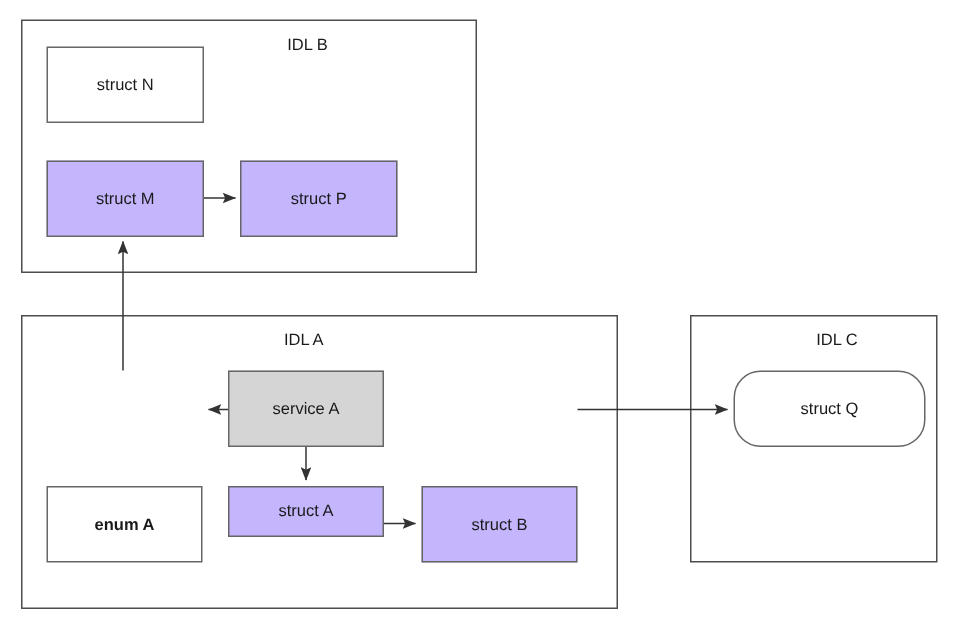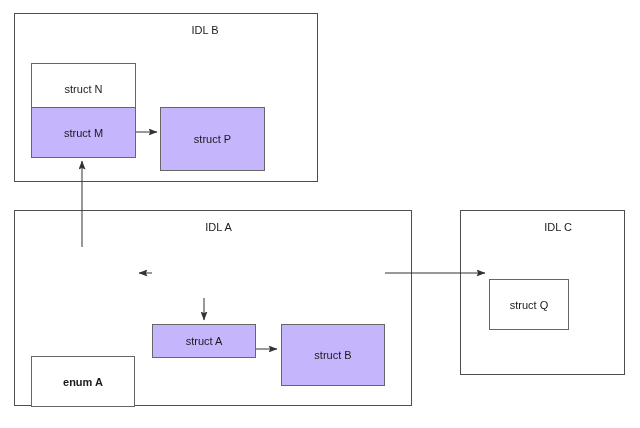--- a/index.html
+++ b/index.html
@@ -33,53 +33,54 @@
     position: absolute;
     box-sizing: border-box;
     border: 1px solid #666666;
     display: flex;
     align-items: center;
     justify-content: center;
     font-size: 11px;
     color: #1a1a1a;
     white-space: nowrap;
   }
-  .node.fill-white { background: #ffffff; margin-top: 32px; }
+  .node.fill-white { background: #ffffff; }
   .node.fill-light { background: #c4b5fd; }
   .node.fill-medium { background: #d5d5d5; }
   svg.edges {
     position: absolute;
     left: 0;
     top: 0;
     width: 640px;
     height: 428px;
     pointer-events: none;
   }
 </style>
 </head>
 <body>
 
 <div id="canvas">
 
   <div class="container-box" id="box-idl-b" style="left: 14px; top: 13px; width: 304px; height: 169px;"></div>
   <div class="container-label" id="lbl-idl-b" style="left: 205px; top: 24px;">IDL B</div>
 
   <div class="container-box" id="box-idl-a" style="left: 14px; top: 210px; width: 398px; height: 196px;"></div>
-  <div class="container-label" id="lbl-idl-a" style="left: 208px; top: 221px; padding-left: 21px;">IDL A</div>
+  <div class="container-label" id="lbl-idl-a" style="left: 192px; top: 221px; padding-left: 21px;">IDL A</div>
 
   <div class="container-box" id="box-idl-c" style="left: 460px; top: 210px; width: 165px; height: 165px;"></div>
   <div class="container-label" id="lbl-idl-c" style="left: 558px; top: 221px;">IDL C</div>
 
   <div class="node fill-white" id="node-struct-n" style="left: 31px; top: 31px; width: 105px; height: 51px;">struct N</div>
   <div class="node fill-light" id="node-struct-m" style="left: 31px; top: 107px; width: 105px; height: 51px;">struct M</div>
-  <div class="node fill-light" id="node-struct-p" style="left: 160px; top: 107px; width: 105px; height: 64px;">struct P</div>
+  <div class="node fill-light" id="node-struct-p" style="left: 160px; top: 107px; width: 105px; height: 51px;">struct P</div>
+  <div class="node fill-medium" id="node-service-a" style="left: 152px; top: 247px; width: 104px; height: 51px;">service A</div>
   <div class="node fill-white" id="node-enum-a" style="left: 31px; top: 324px; width: 104px; height: 51px; font-weight: bold;">enum A</div>
   <div class="node fill-light" id="node-struct-a" style="left: 152px; top: 324px; width: 104px; height: 34px;">struct A</div>
-  <div class="node fill-light" id="node-struct-b" style="left: 281px; top: 324px; width: 104px; height: 62px;">struct B</div>
-  <div class="node fill-white" id="node-struct-q" style="left: 489px; top: 247px; width: 80px; height: 51px;">struct Q</div>
+  <div class="node fill-light" id="node-struct-b" style="left: 281px; top: 324px; width: 104px; height: 51px;">struct B</div>
+  <div class="node fill-white" id="node-struct-q" style="left: 489px; top: 247px; width: 128px; height: 51px; border-radius: 18px;">struct Q</div>
 
   <svg class="edges" id="edge-layer" viewBox="0 0 640 428">
     <defs>
       <marker id="arrowhead" markerWidth="9" markerHeight="7" refX="8.5" refY="3.5" orient="auto" markerUnits="userSpaceOnUse">
         <path d="M0,0 L9,3.5 L0,7 L1.6,3.5 Z" fill="#333333"></path>
       </marker>
     </defs>
     <g id="edge-paths">
         <path d="M136,132 L157,132" fill="none" stroke="#333333" stroke-width="1" marker-end="url(#arrowhead)"></path>
         <path d="M82,247 L82,161" fill="none" stroke="#333333" stroke-width="1" marker-end="url(#arrowhead)"></path>

